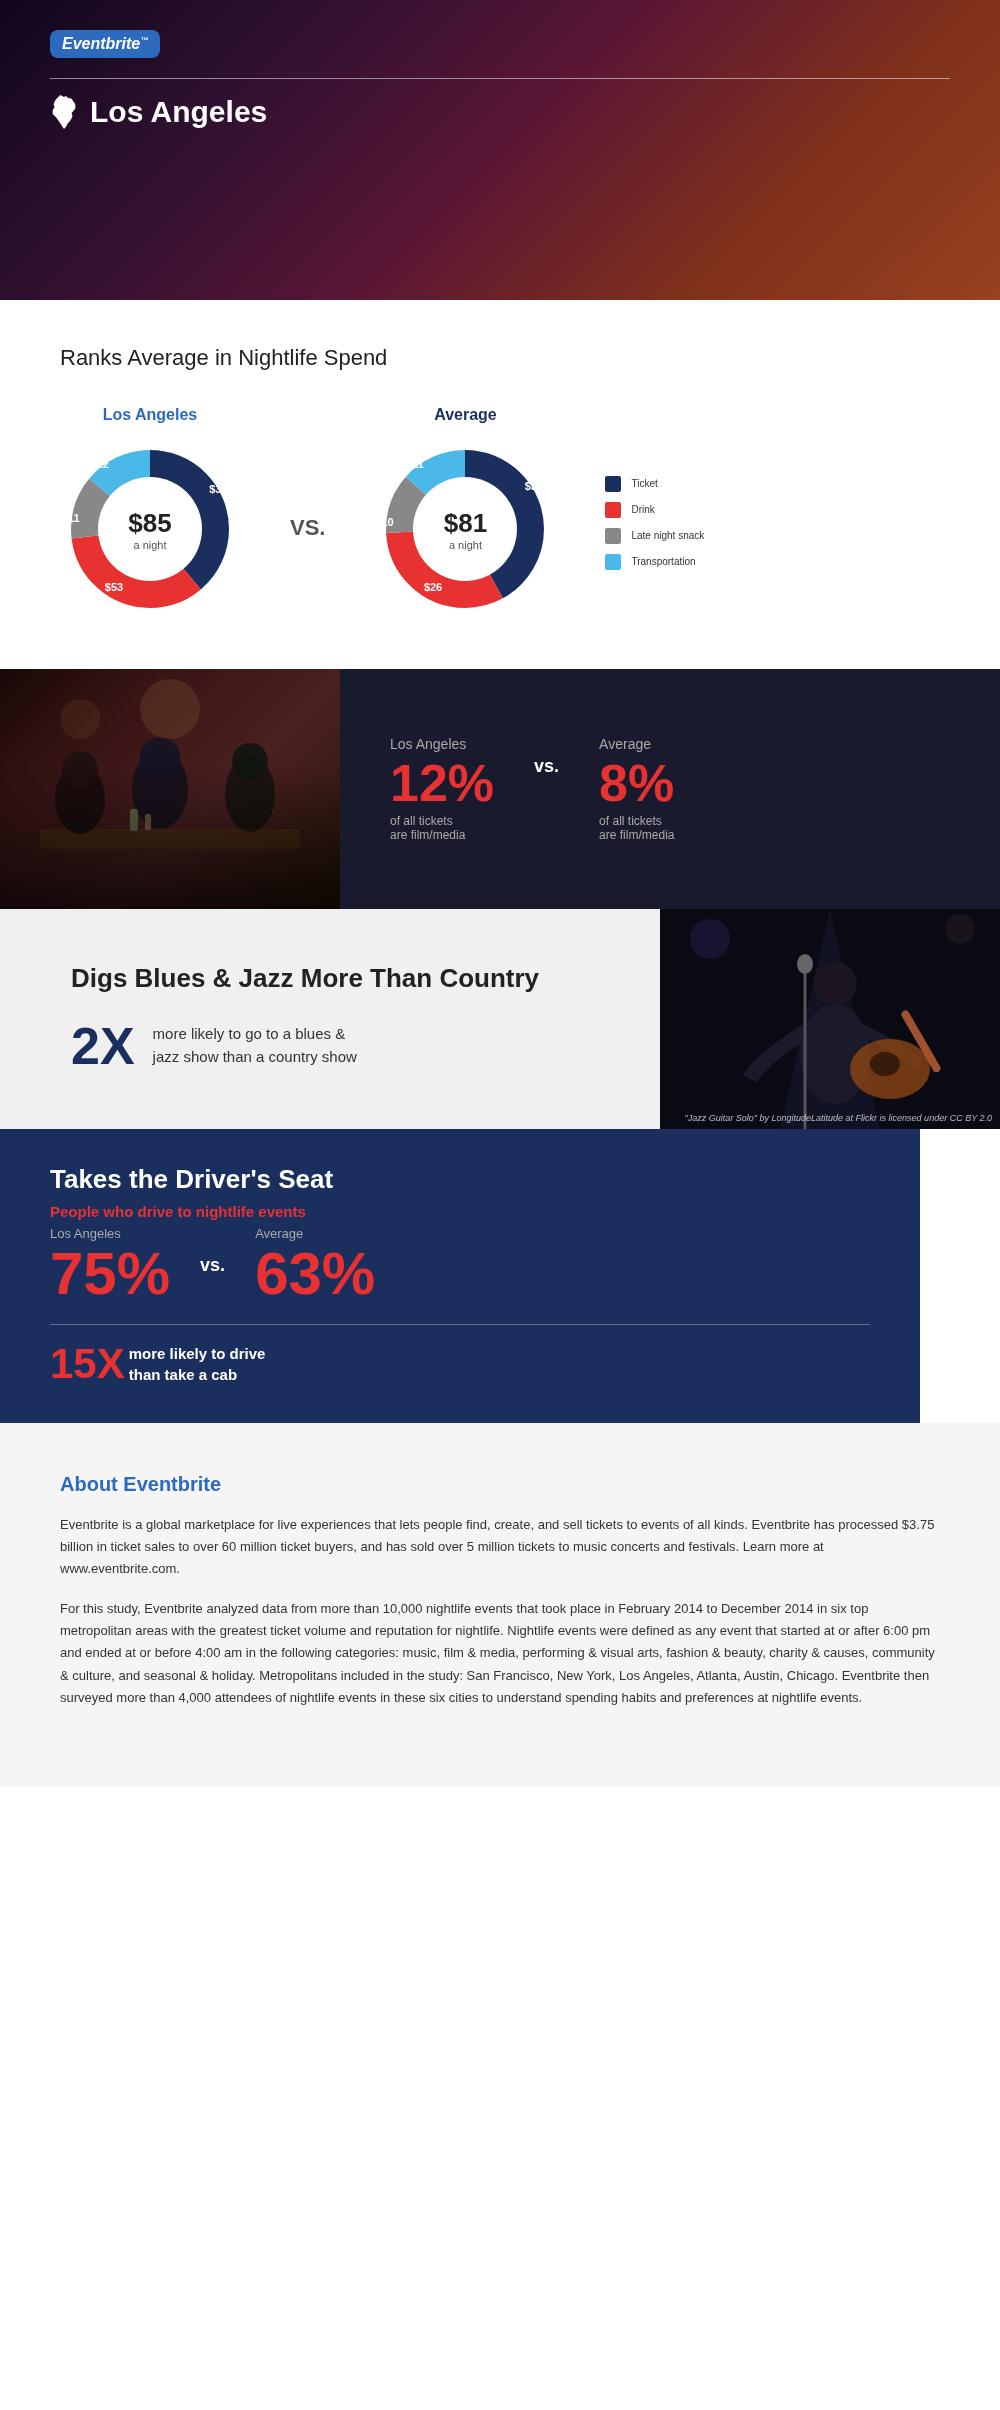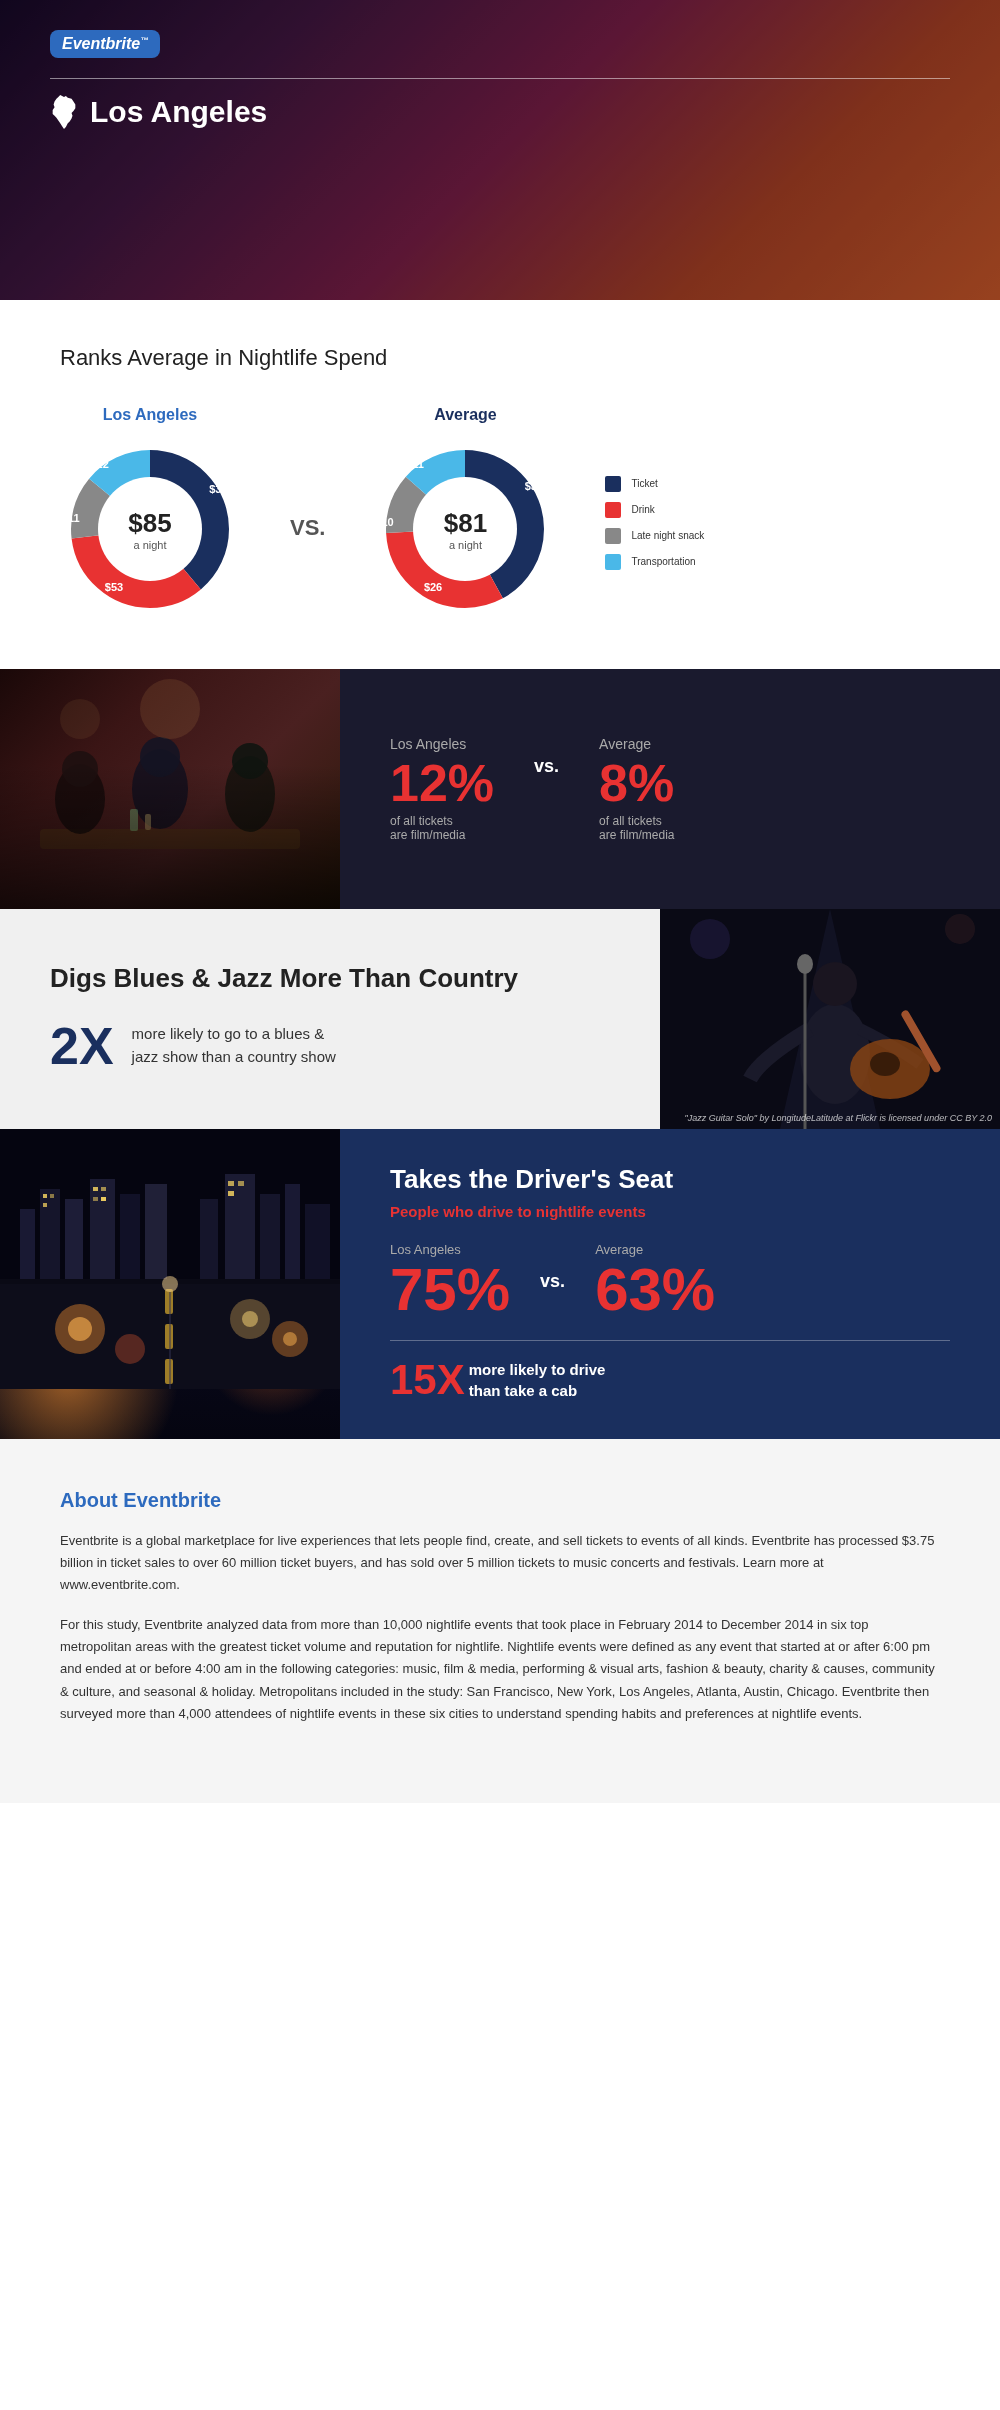--- a/index.html
+++ b/index.html
@@ -203,20 +203,21 @@
       display: flex;
       width: 1000px;
       min-height: 220px;
     }
     .blues-content {
       flex: 1;
       padding: 45px 50px;
       display: flex;
       flex-direction: column;
       justify-content: center;
+      margin-left: 21px;
     }
     .blues-content h2 {
       font-size: 26px;
       font-weight: 800;
       color: #222;
       margin-bottom: 20px;
       line-height: 1.3;
     }
     .blues-stat {
       display: flex;
@@ -251,22 +252,23 @@
       right: 8px;
       font-size: 9px;
       color: rgba(255,255,255,0.7);
       font-style: italic;
     }
 
     
     .section-driver {
       background: #1a2f5e;
       display: flex;
-      width: 1000px;
+      width: 920px;
       min-height: 260px;
+      flex-direction: column;
     }
     .driver-image {
       width: 340px;
       flex-shrink: 0;
       background: linear-gradient(135deg, #0a0a1a, #1a1a3a, #0a2a3a);
       position: relative;
       overflow: hidden;
     }
     .driver-content {
       flex: 1;
@@ -278,21 +280,21 @@
     .driver-content h2 {
       color: #fff;
       font-size: 26px;
       font-weight: 800;
       margin-bottom: 8px;
     }
     .driver-subtitle {
       color: #e83232;
       font-size: 15px;
       font-weight: 700;
-      margin-bottom: 22px;
+      margin-bottom: 6px;
     }
     .driver-stats {
       display: flex;
       align-items: center;
       gap: 30px;
       margin-bottom: 20px;
     }
     .driver-stat-block { display: flex; flex-direction: column; }
     .driver-stat-city { color: #aaa; font-size: 13px; margin-bottom: 3px; }
     .driver-stat-pct { font-size: 60px; font-weight: 900; color: #e83232; line-height: 1; }

